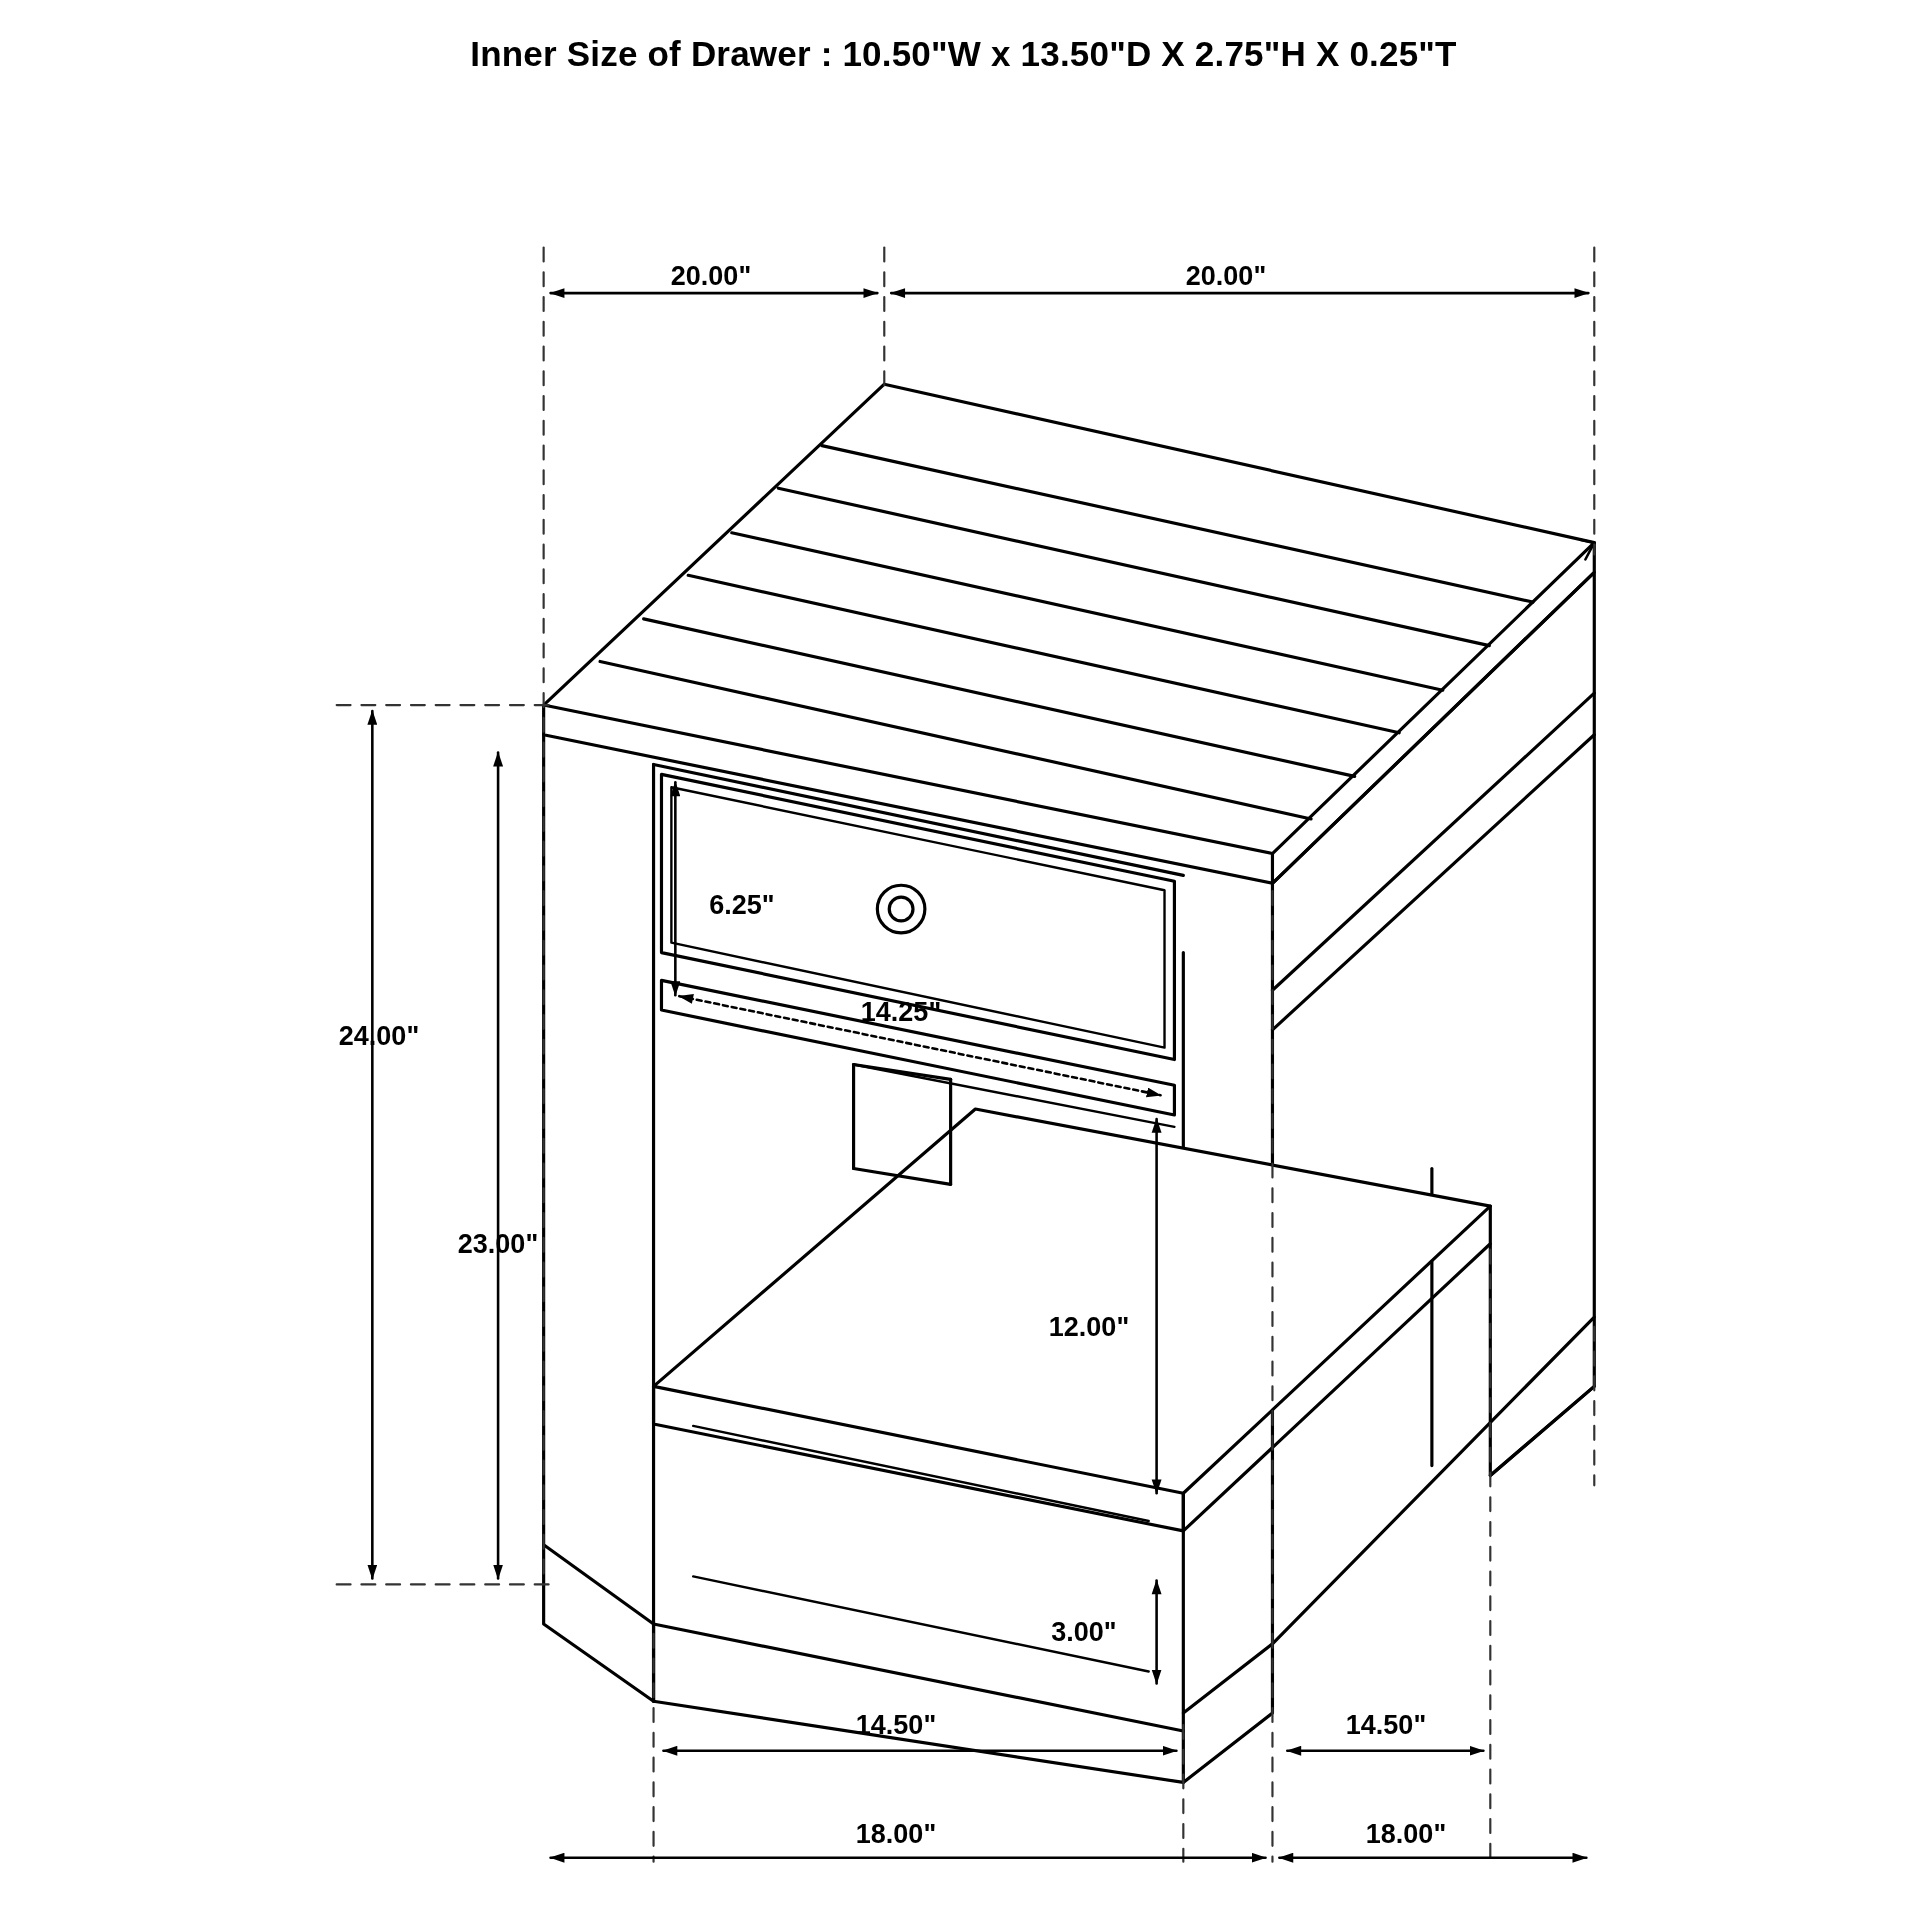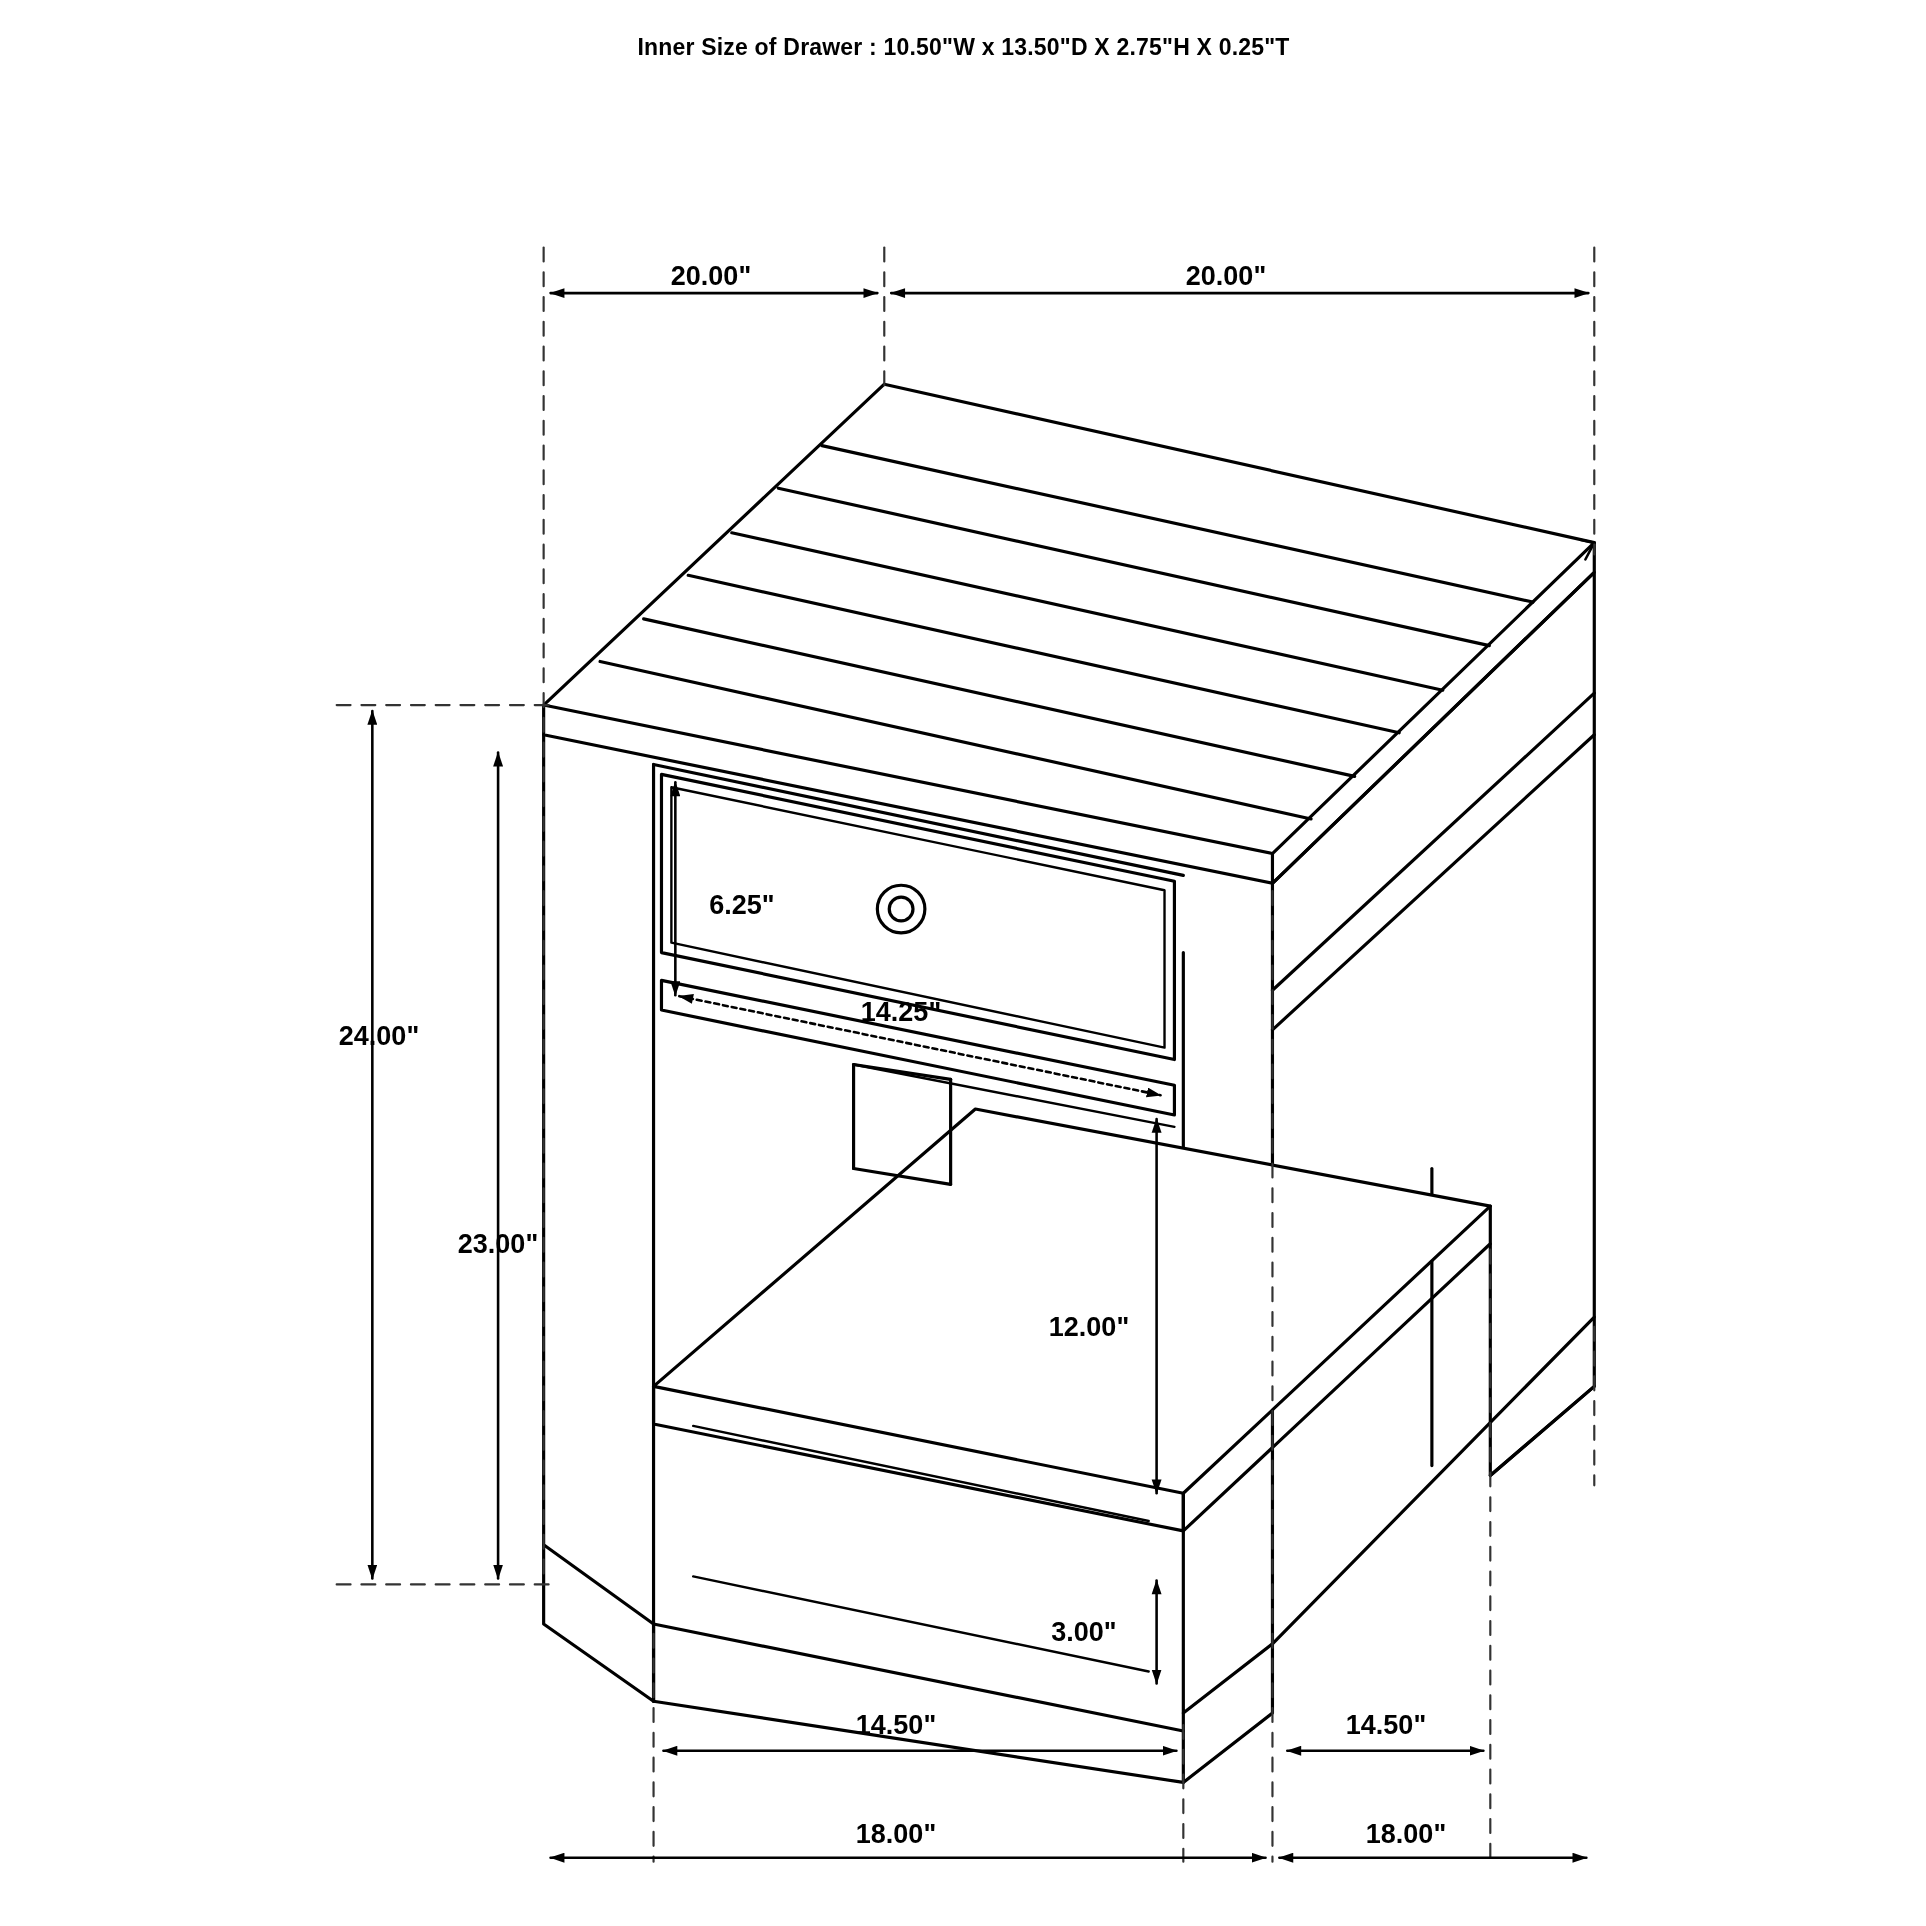--- a/index.html
+++ b/index.html
@@ -20,21 +20,21 @@
     left: 0; top: 0;
     width: 1927px;
     height: 1927px;
   }
   .title {
     position: absolute;
     left: 0;
     top: 34px;
     width: 1927px;
     text-align: center;
-    font-size: 23px;
+    font-size: 35px;
     font-weight: bold;
     letter-spacing: 0.2px;
   }
   svg#drawing {
     position: absolute;
     left: 0;
     top: 0;
     width: 1927px;
     height: 1927px;
   }

